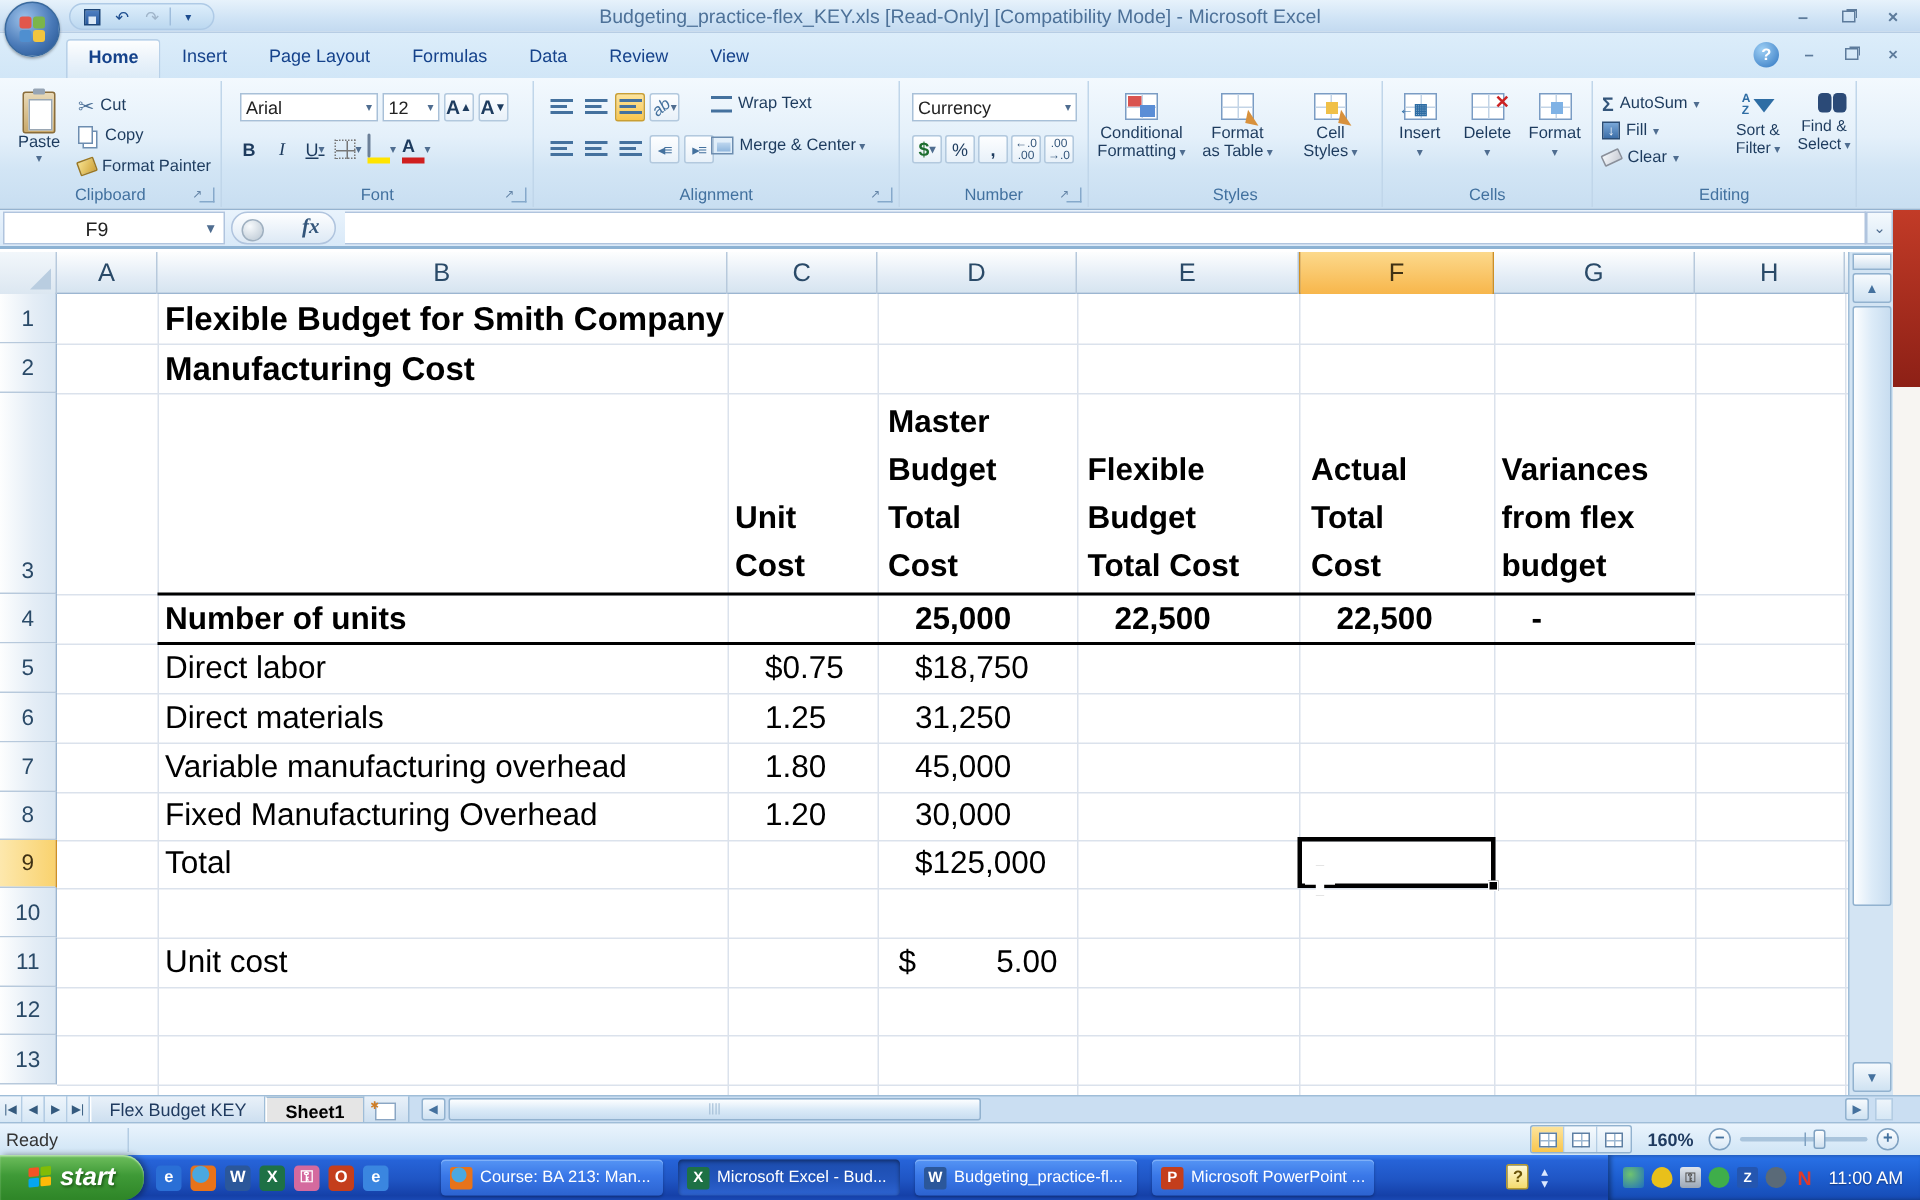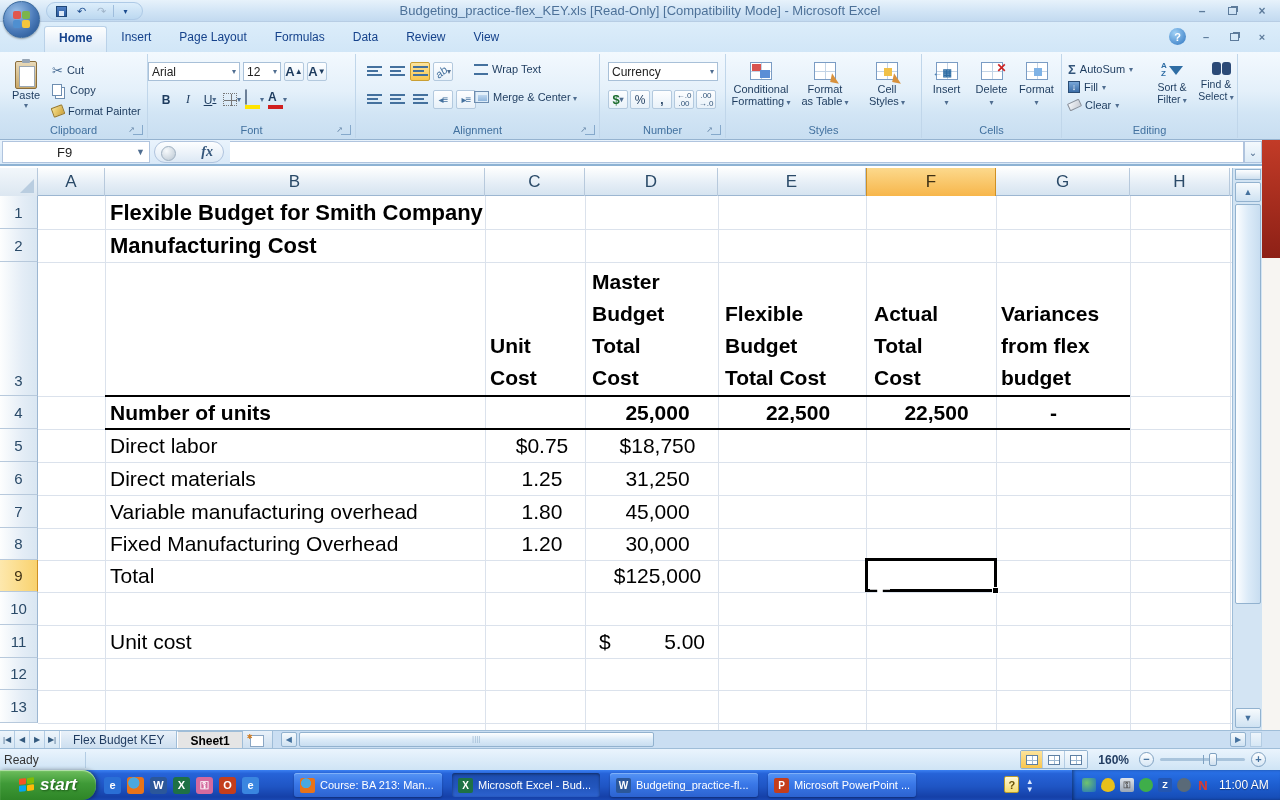--- a/index.html
+++ b/index.html
@@ -165,21 +165,21 @@
       linear-gradient(#dbe2ec,#dbe2ec),linear-gradient(#dbe2ec,#dbe2ec),linear-gradient(#dbe2ec,#dbe2ec),
       linear-gradient(#dbe2ec,#dbe2ec),linear-gradient(#dbe2ec,#dbe2ec),linear-gradient(#dbe2ec,#dbe2ec),
       linear-gradient(#dbe2ec,#dbe2ec);
     background-repeat:no-repeat;
     background-size:1px 534px,1px 534px,1px 534px,1px 534px,1px 534px,1px 534px,1px 534px,1px 534px,
       1194px 1px,1194px 1px,1194px 1px,1194px 1px,1194px 1px,1194px 1px,1194px 1px,1194px 1px,1194px 1px,1194px 1px,1194px 1px,1194px 1px,1194px 1px;
     background-position:67px 0,447px 0,547px 0,680px 0,828px 0,958px 0,1092px 0,1192px 0,
       0 33px,0 66px,0 200px,0 233px,0 266px,0 299px,0 332px,0 364px,0 396px,0 429px,0 462px,0 494px,0 527px; }
   .cell { position:absolute; font-size:21px; color:#000; white-space:nowrap; line-height:33px; height:33px; }
   .cell.b { font-weight:bold; }
-  .cell.right { text-align:center;padding-left:25px; }
+  .cell.right { text-align:left;padding-left:25px; }
   .cell3 { position:absolute; top:66px; height:134px; display:flex; flex-direction:column; justify-content:flex-end;
     font-weight:bold; font-size:21px; line-height:32px; white-space:pre-line; padding-bottom:2px; }
   .bline { position:absolute; left:67px; width:1025px; height:2px; background:#000; }
   .selbox { position:absolute; left:827px; top:362px; width:132px; height:34px; border:3px solid #000; background:transparent; }
   .fillhandle { position:absolute; right:-5px; bottom:-5px; width:7px; height:7px; background:#000; border:1px solid #fff; }
   .pluscursor { position:absolute; left:2px; bottom:-8px; width:20px; height:20px; background:#fff;
     clip-path:polygon(36% 0,64% 0,64% 36%,100% 36%,100% 64%,64% 64%,64% 100%,36% 100%,36% 64%,0 64%,0 36%,36% 36%);
     filter:drop-shadow(0 0 1px #000) drop-shadow(0 0 1px #000); }
 
   
@@ -330,21 +330,21 @@
       </div>
       <div class="clip-small" style="top:47px">
         <span class="ic-fp"></span>
         <span class="btn-lbl">Format Painter</span>
       </div>
       <div class="grp-label">Clipboard</div>
       <span class="launcher"></span>
     </div>
 
     <div class="grp" style="left:148px;width:208px">
-      <div style="position:absolute;left:0;top:8px;display:flex;gap:3px">
+      <div style="position:absolute;left:12px;top:8px;display:flex;gap:3px">
         <div class="combo" style="width:92px">
           <span>Arial</span>
             <span class="cb-arrow">▾</span>
         </div>
         <div class="combo" style="width:38px">
           <span>12</span>
             <span class="cb-arrow">▾</span>
         </div>
         <span class="sbtn framed ic-grow">A<sup>▲</sup></span>
         <span class="sbtn framed ic-grow">A<sup>▼</sup></span>

